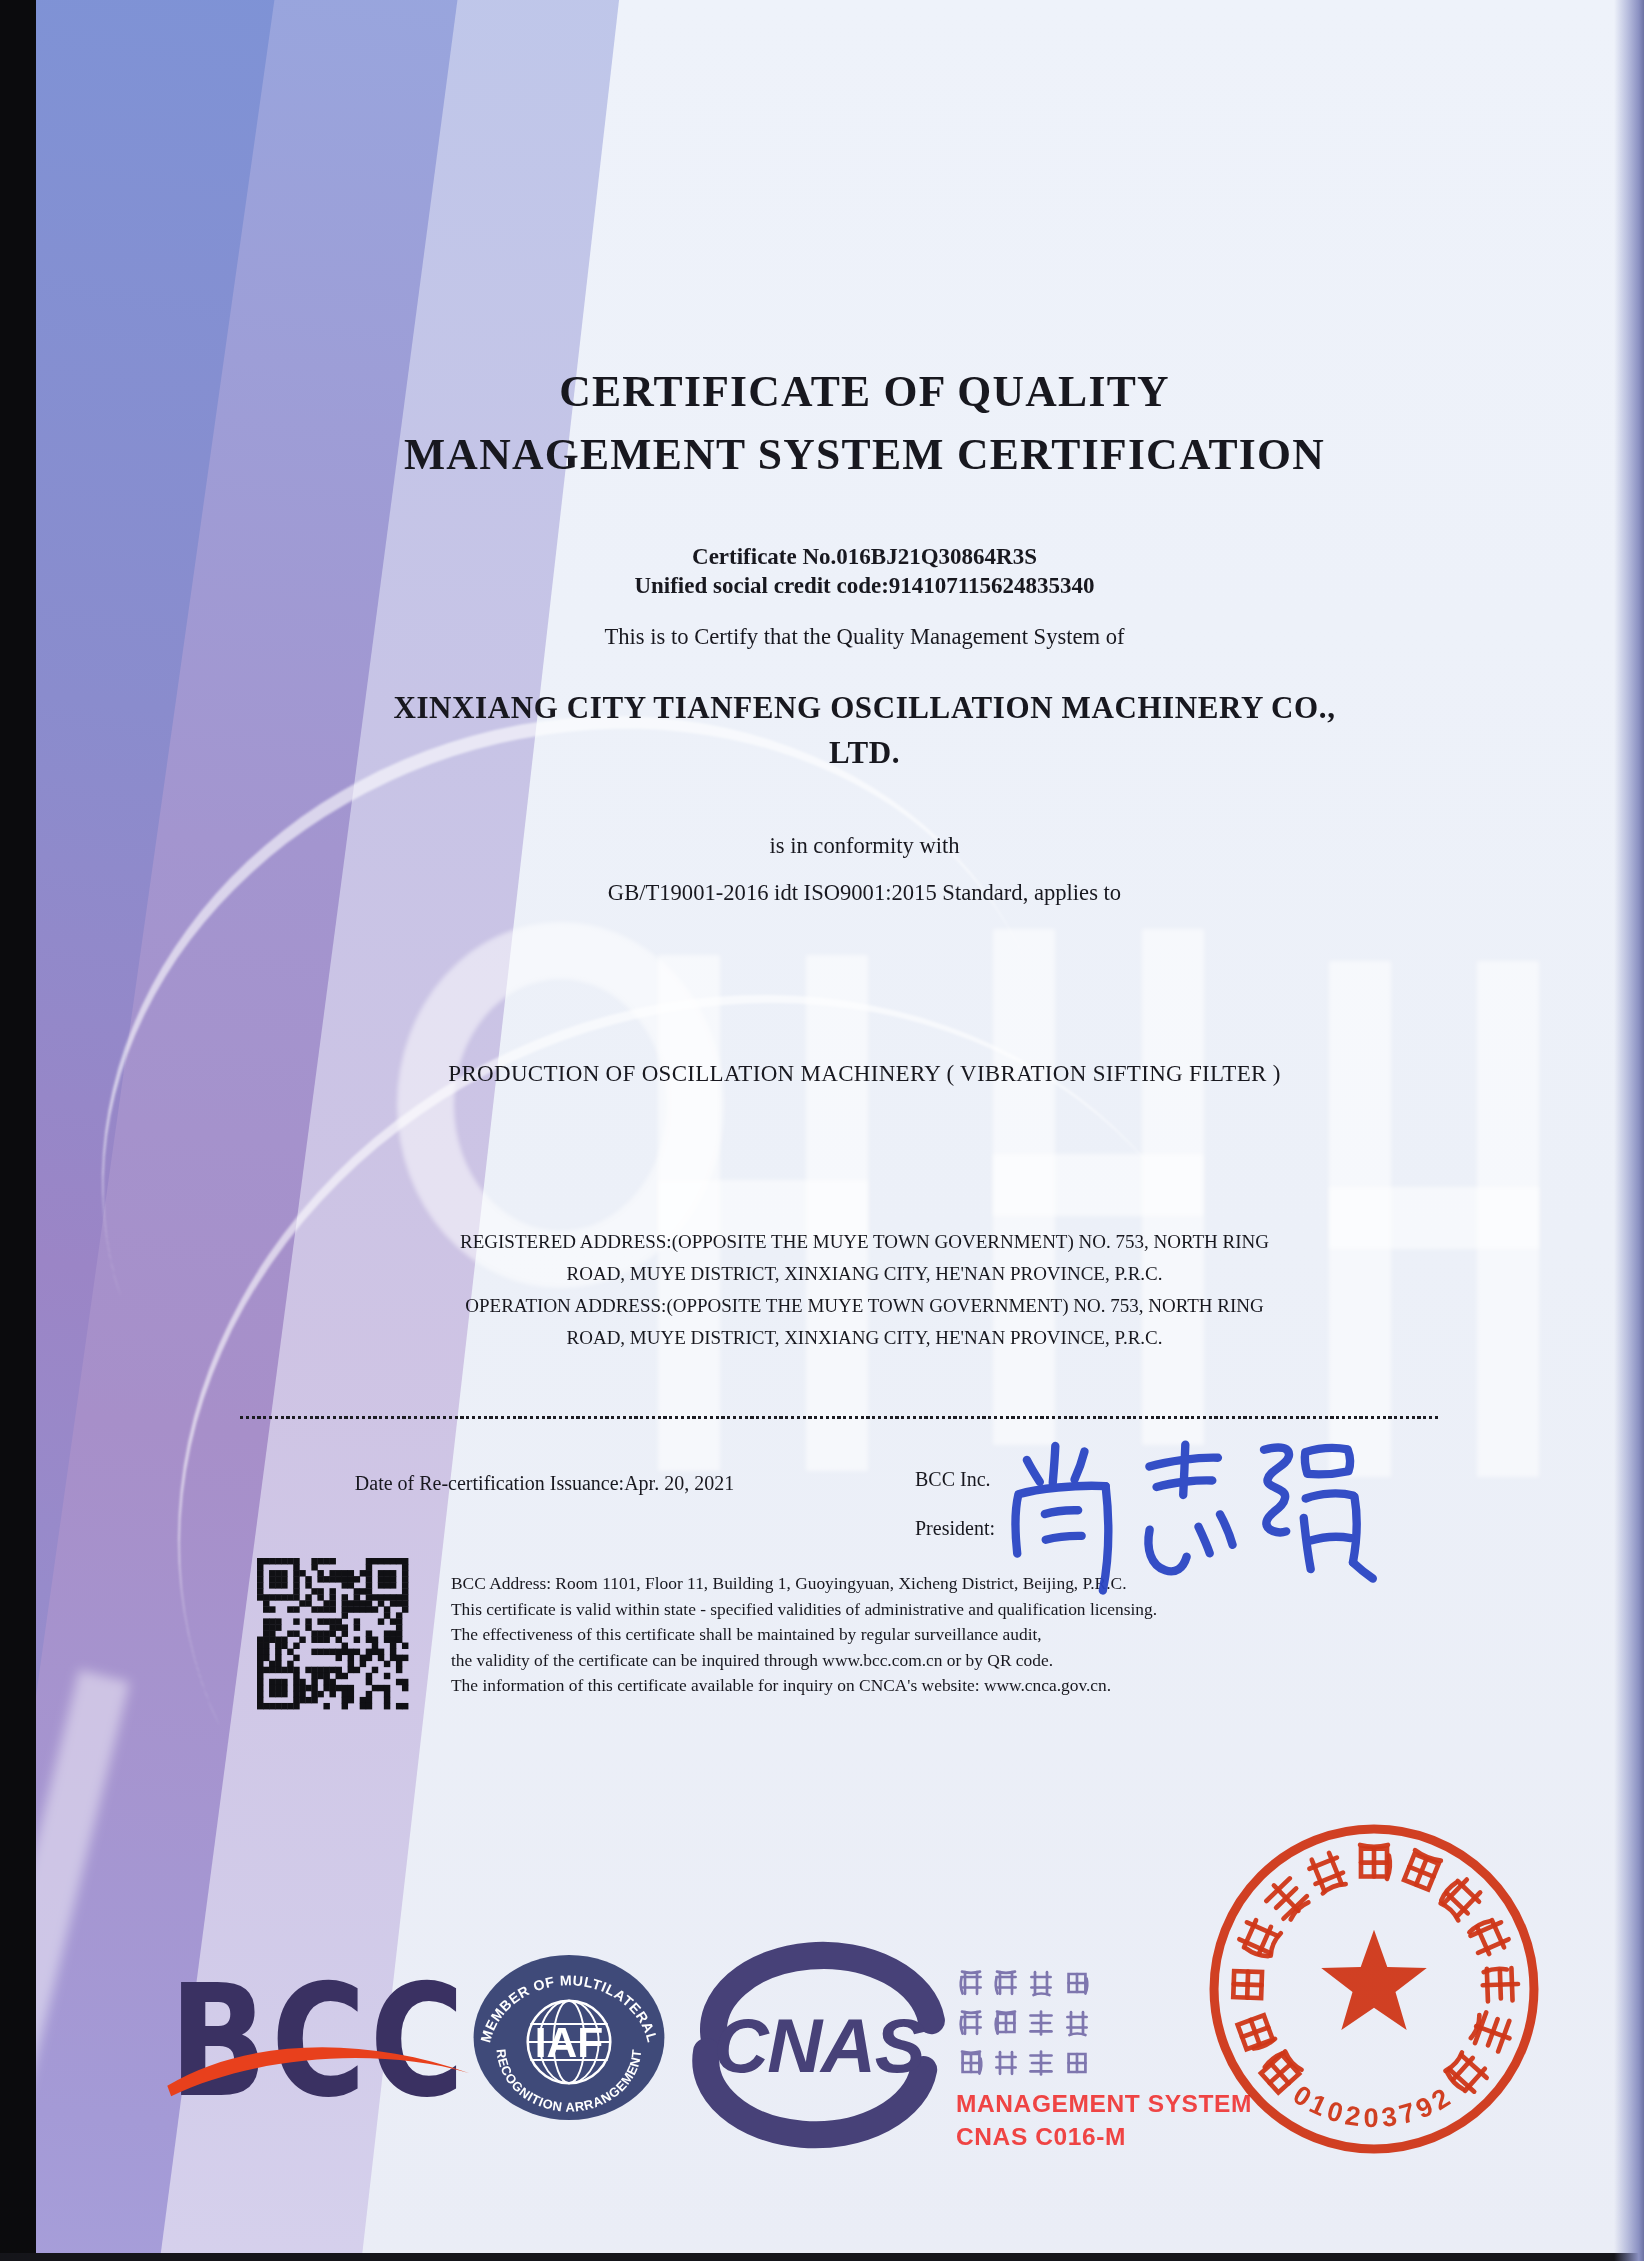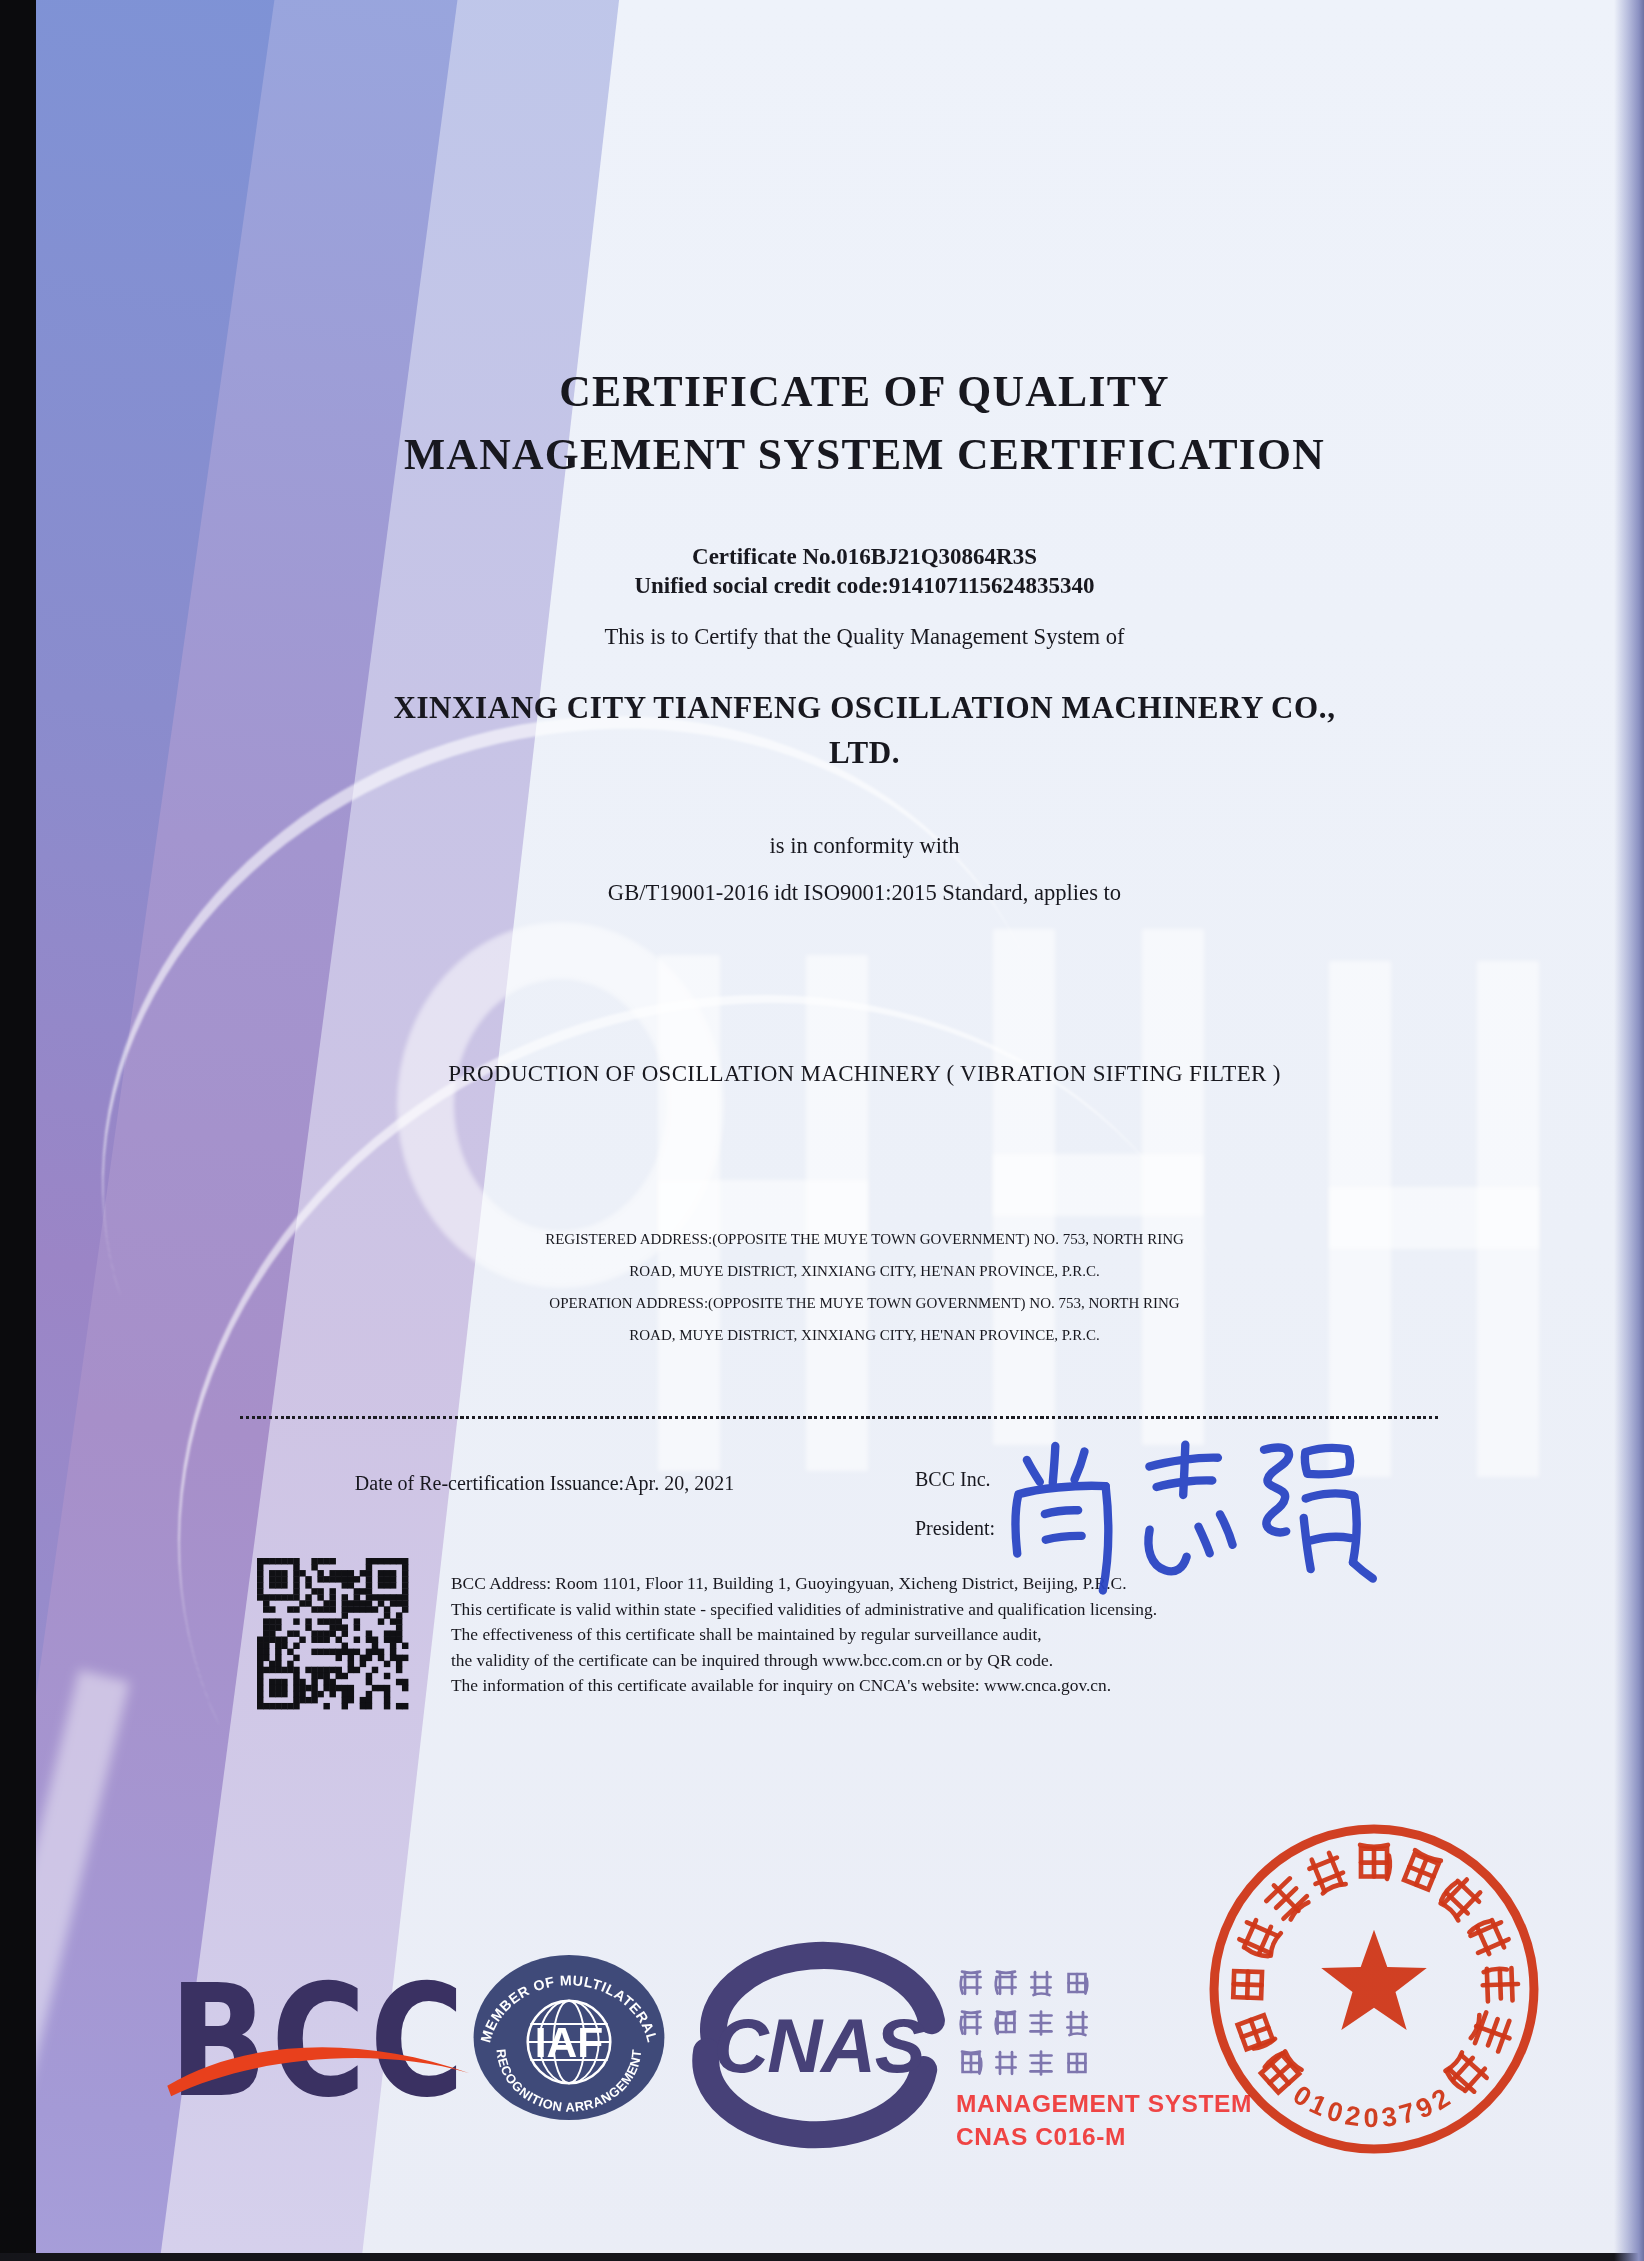--- a/index.html
+++ b/index.html
@@ -30,21 +30,21 @@
   .wm-bar{width:62px;height:516px;background:rgba(255,255,255,.55);}
   .wm-cross{height:62px;background:rgba(255,255,255,.55);}
   .wm-arc{border-radius:50%;border-top:14px solid rgba(255,255,255,.6);filter:blur(1.3px);}
   
   .cline{left:84px;width:1561px;text-align:center;z-index:2;}
   .title{font-size:45px;font-weight:bold;letter-spacing:1.3px;transform:scaleX(.97);}
   .bold36{font-size:23px;font-weight:bold;}
   .reg35{font-size:22.6px;}
   .company{font-size:31px;font-weight:bold;letter-spacing:0.6px;}
   .scope{font-size:23px;letter-spacing:0.3px;}
-  .addr{font-size:15px;font-family:Liberation Serif, serif;}
+  .addr{font-size:19px;font-family:Liberation Serif, serif;}
   .dotline{left:240px;top:1416px;width:1201px;height:3.2px;z-index:2;
     background:repeating-linear-gradient(90deg,#1c1c22 0 3.2px,transparent 3.2px 5.8px);}
   .dates{left:277px;top:1459px;width:535px;text-align:center;font-size:20px;line-height:49px;z-index:2;}
   .issuer{font-size:20px;z-index:2;}
   .fineprint{left:451px;top:1571px;width:967px;font-size:17.4px;line-height:25.5px;z-index:2;}
   .cnas-cn{height:37px;z-index:2;}
   .cnas-en{font-family:Liberation Sans, sans-serif;font-weight:bold;font-size:24.5px;color:#ef4444;z-index:2;letter-spacing:0.6px;}
   svg{overflow:visible;}
   .z2{z-index:2;} .z3{z-index:3;}
 </style>

